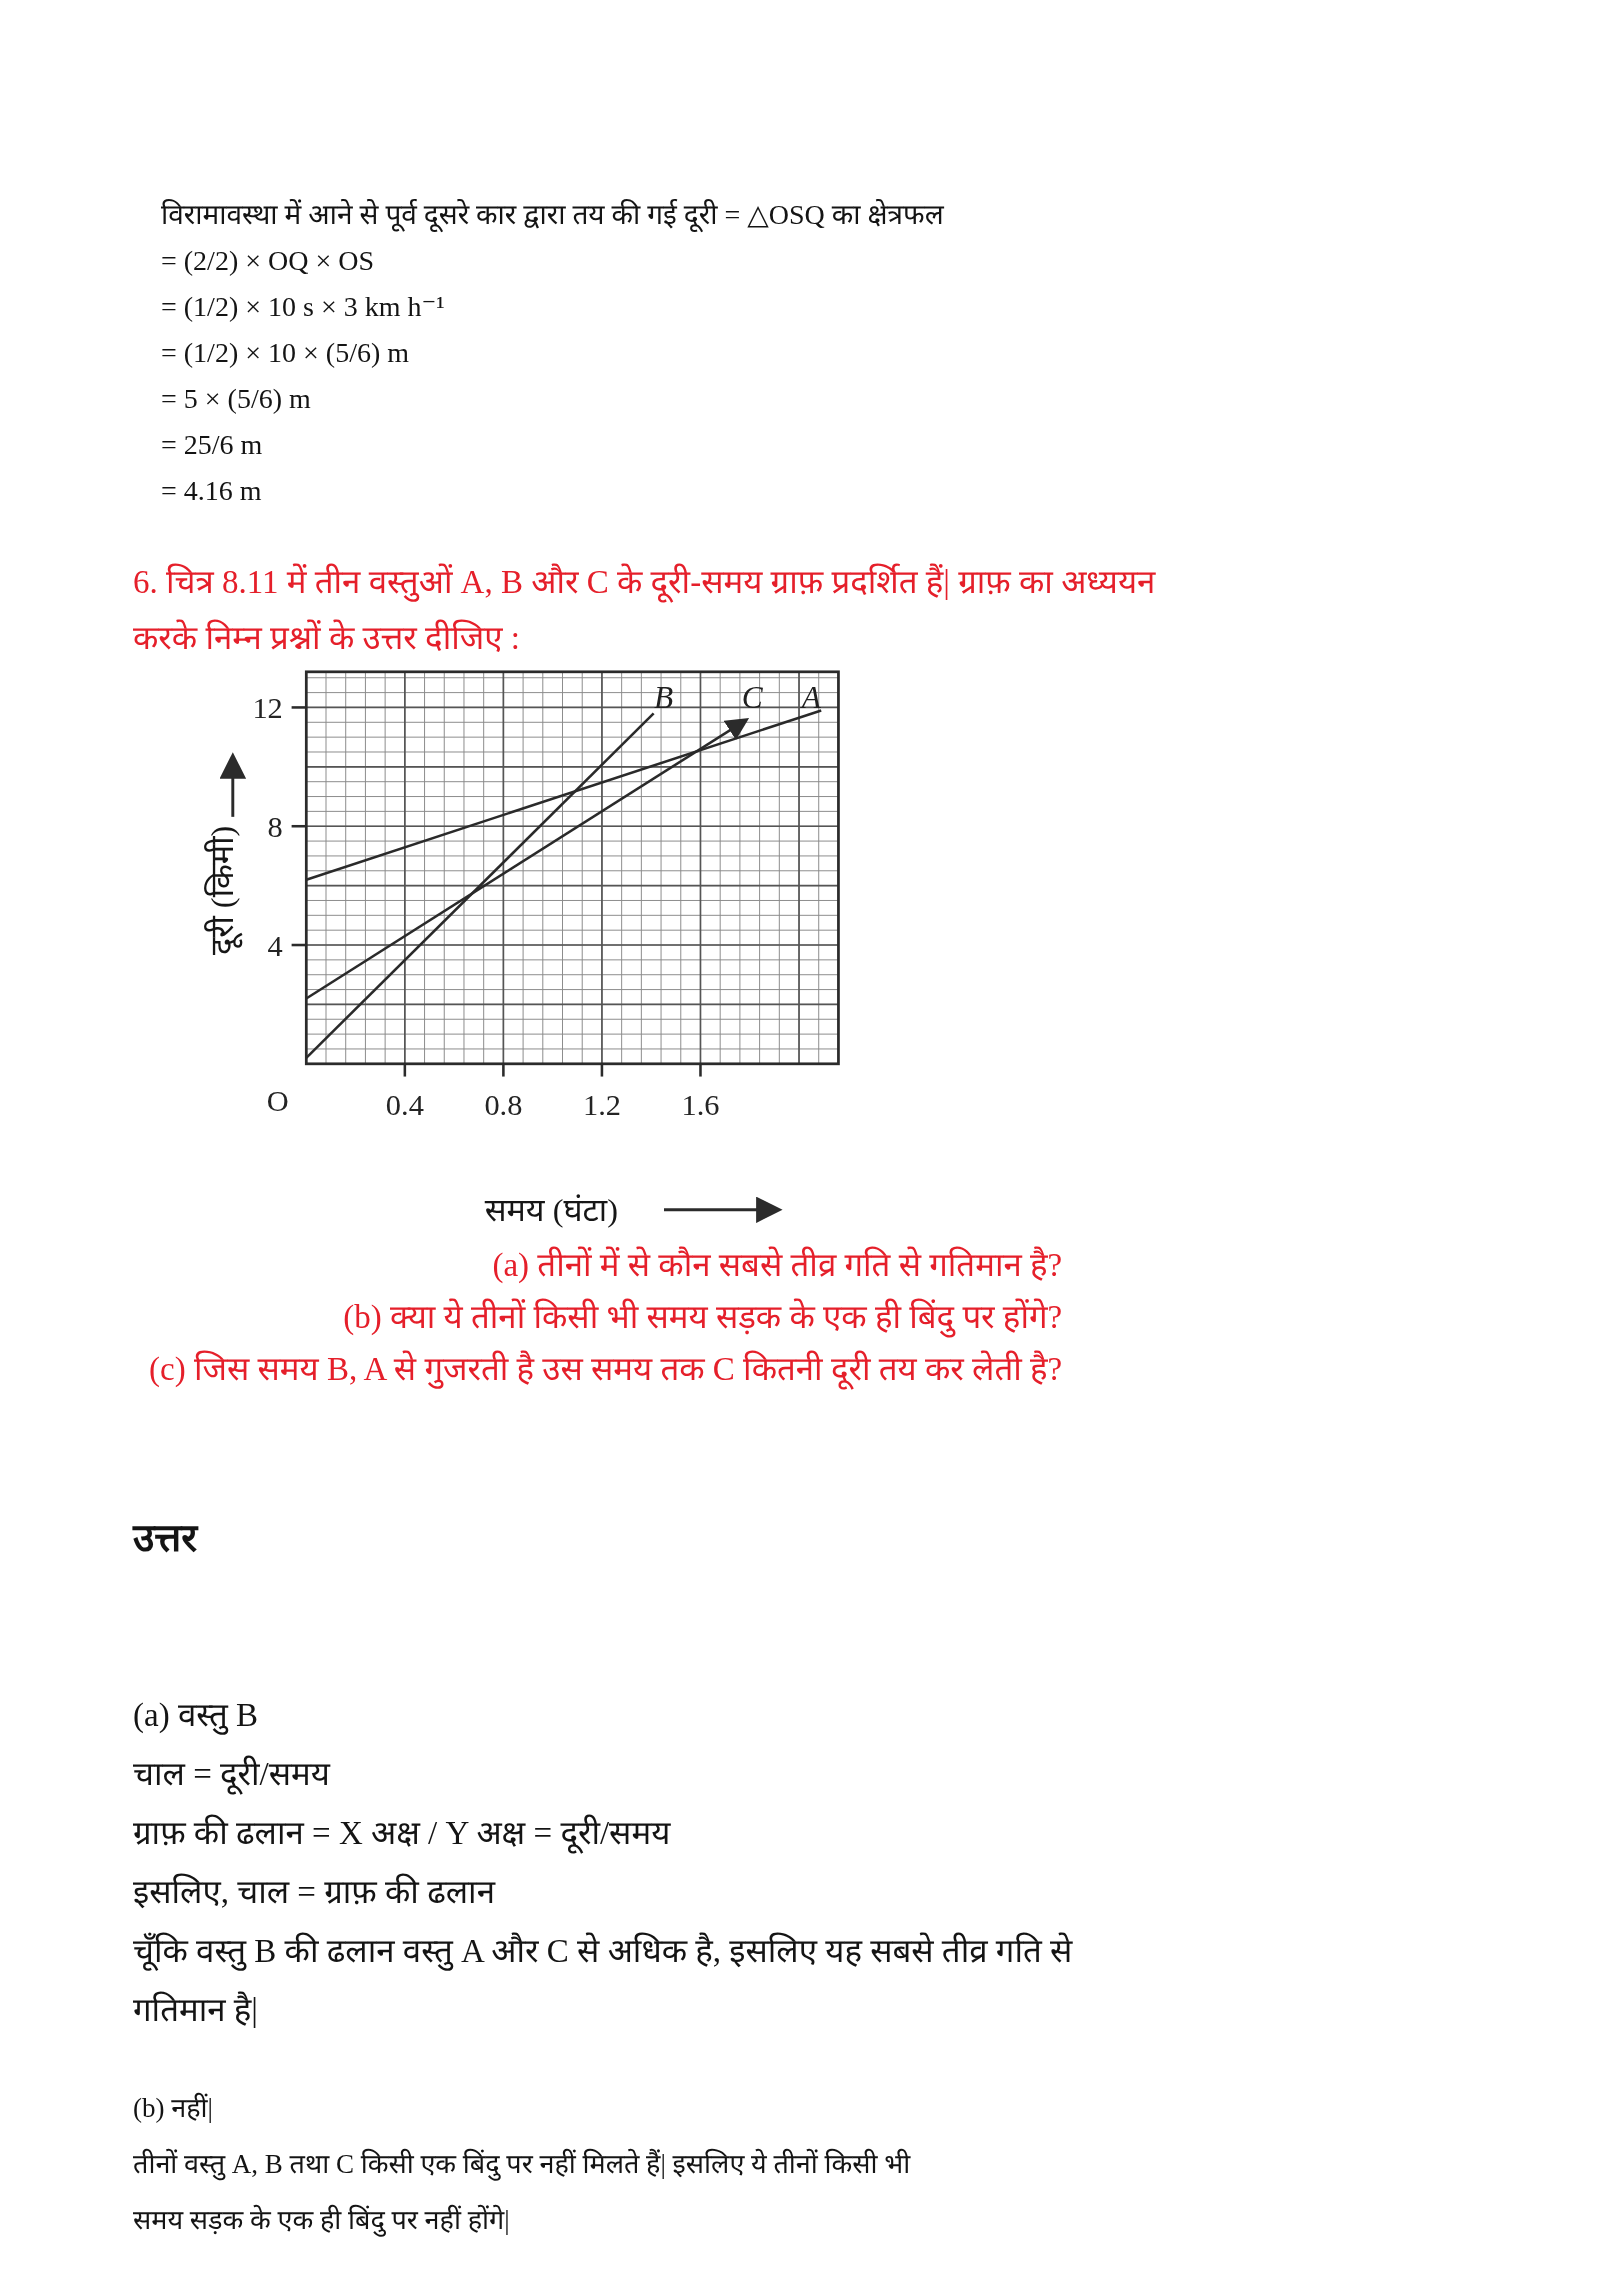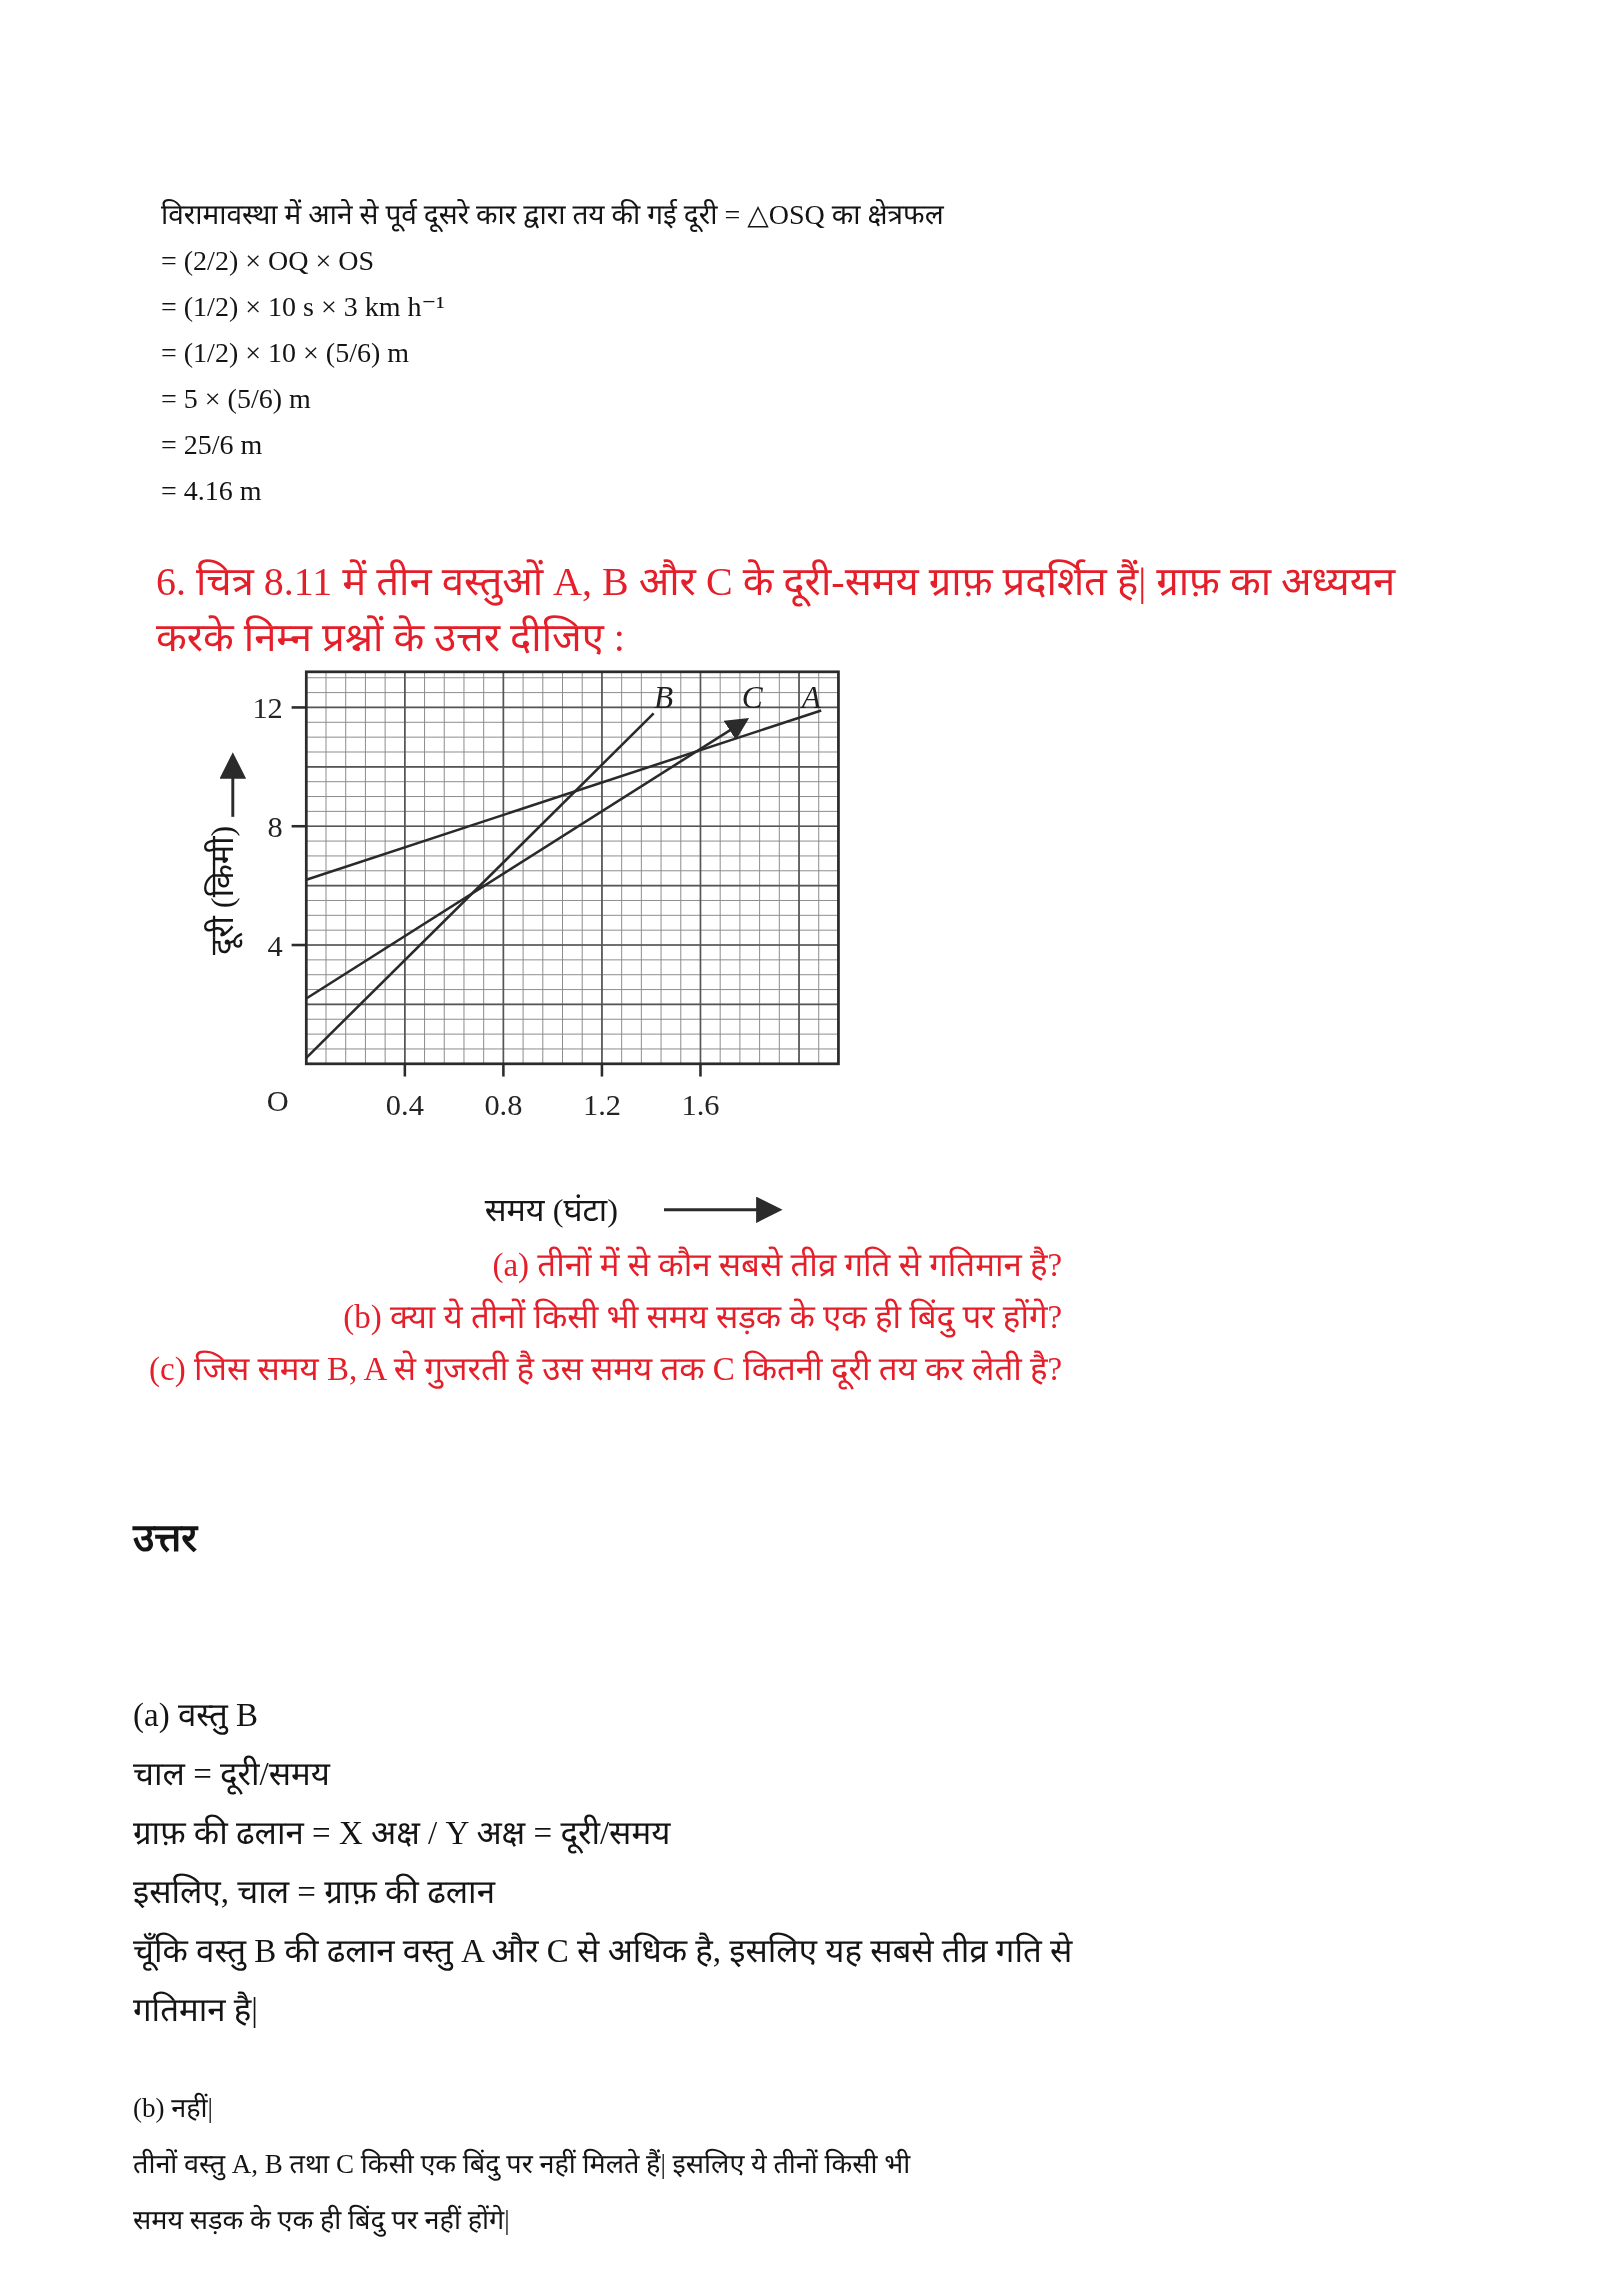--- a/index.html
+++ b/index.html
@@ -6,21 +6,21 @@
   .page{
     position:relative;
     width:1620px;height:2293px;
     background:#ffffff;
     font-family:"Liberation Serif","DejaVu Serif",serif;
     color:#141414;
     overflow:hidden;
   }
   .blk{position:absolute;white-space:nowrap;}
   .calc{left:133px;top:192px;font-size:28px;line-height:46px;margin-left:28px;}
-  .q-intro{left:133px;top:554px;font-size:40px;line-height:56px;color:#e51f2a;margin-left:23px;}
+  .q-intro{left:133px;top:554px;font-size:33px;line-height:56px;color:#e51f2a;}
   .figure{left:174px;top:655px;width:686px;height:603px;}
   .subqs{left:149px;top:1239px;font-size:33px;line-height:52px;color:#e51f2a;text-align:right;}
   .ans-head{left:133px;top:1509px;font-size:39px;font-weight:700;}
   .ans-a{left:133px;top:1686px;font-size:33px;line-height:59px;}
   .ans-b{left:133px;top:2080px;font-size:27px;line-height:56px;}
   .tick{font:31px "Liberation Serif","DejaVu Serif",serif;fill:#242424;}
   .axis-title{font:33px "Liberation Serif","DejaVu Serif",serif;fill:#161616;}
   .slabel{font:italic 32px "Liberation Serif","DejaVu Serif",serif;fill:#202020;}
 </style>
 </head>

